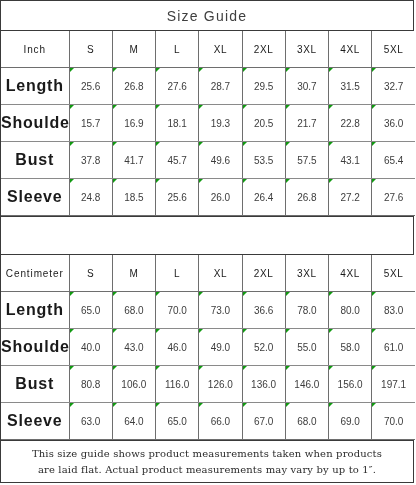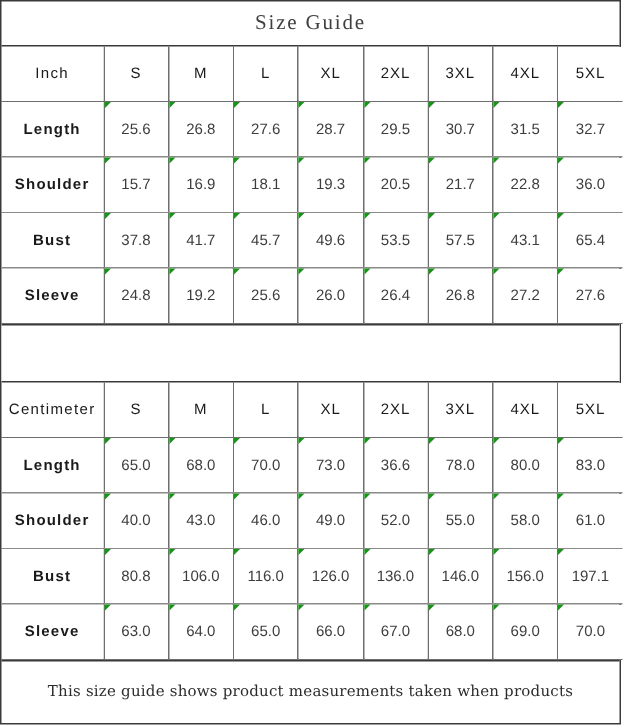--- a/index.html
+++ b/index.html
@@ -30,21 +30,21 @@
   
   .title-row {
     height: 29px;
     flex: 0 0 29px;
     border-bottom: 1px solid #3a3a3a;
     display: flex;
     align-items: center;
     justify-content: center;
   }
   .title-text {
-    font-family: Liberation Serif, serif;
+    font-family: Liberation Sans, sans-serif;
     font-size: 14px;
     letter-spacing: 1.2px;
     color: #3f3f3f;
     white-space: nowrap;
   }
 
   
   .tbl {
     width: 100%;
     border-collapse: collapse;
@@ -76,21 +76,21 @@
   }
   .hdr-row th.label-cell {
     letter-spacing: 0.9px;
   }
 
   
   .data-row td {
     height: 36px;
   }
   .row-label {
-    font-size: 10px;
+    font-size: 16px;
     font-weight: bold;
     color: #1a1a1a;
     letter-spacing: 0.8px;
   }
   .cell-val {
     font-size: 10px;
     font-weight: normal;
     color: #3d3d3d;
   }
 
@@ -206,21 +206,21 @@
           <td class="cell-val data-cell">45.7</td>
           <td class="cell-val data-cell">49.6</td>
           <td class="cell-val data-cell">53.5</td>
           <td class="cell-val data-cell">57.5</td>
           <td class="cell-val data-cell">43.1</td>
           <td class="cell-val data-cell">65.4</td>
         </tr>
         <tr class="data-row last">
           <td class="row-label">Sleeve</td>
           <td class="cell-val data-cell">24.8</td>
-          <td class="cell-val data-cell">19.2</td>
+          <td class="cell-val data-cell">18.5</td>
           <td class="cell-val data-cell">25.6</td>
           <td class="cell-val data-cell">26.0</td>
           <td class="cell-val data-cell">26.4</td>
           <td class="cell-val data-cell">26.8</td>
           <td class="cell-val data-cell">27.2</td>
           <td class="cell-val data-cell">27.6</td>
         </tr>
       </tbody>
     </table>
   </div>
@@ -298,16 +298,17 @@
           <td class="cell-val data-cell">69.0</td>
           <td class="cell-val data-cell">70.0</td>
         </tr>
       </tbody>
     </table>
   </div>
 
   <div class="footer-row">
     <div class="footer-text">
       <span>This size guide shows product measurements taken when products</span><br>
+      <span>are laid flat. Actual product measurements may vary by up to 1″.</span>
     </div>
   </div>
 
 </div>
 
 </body></html>

